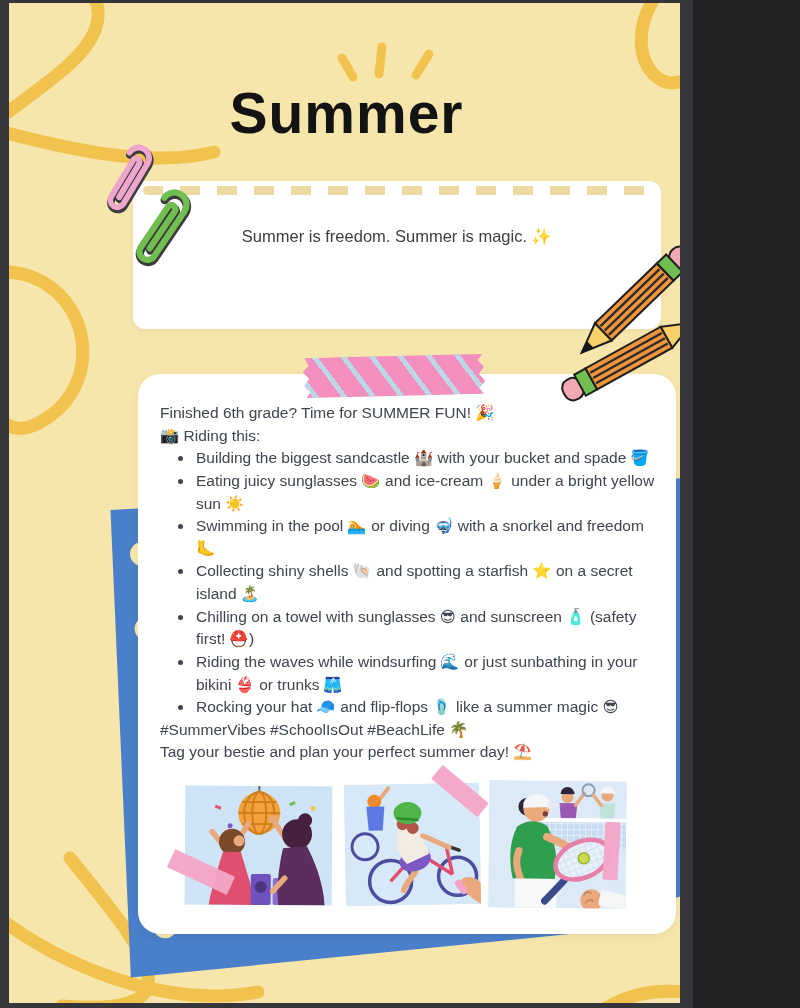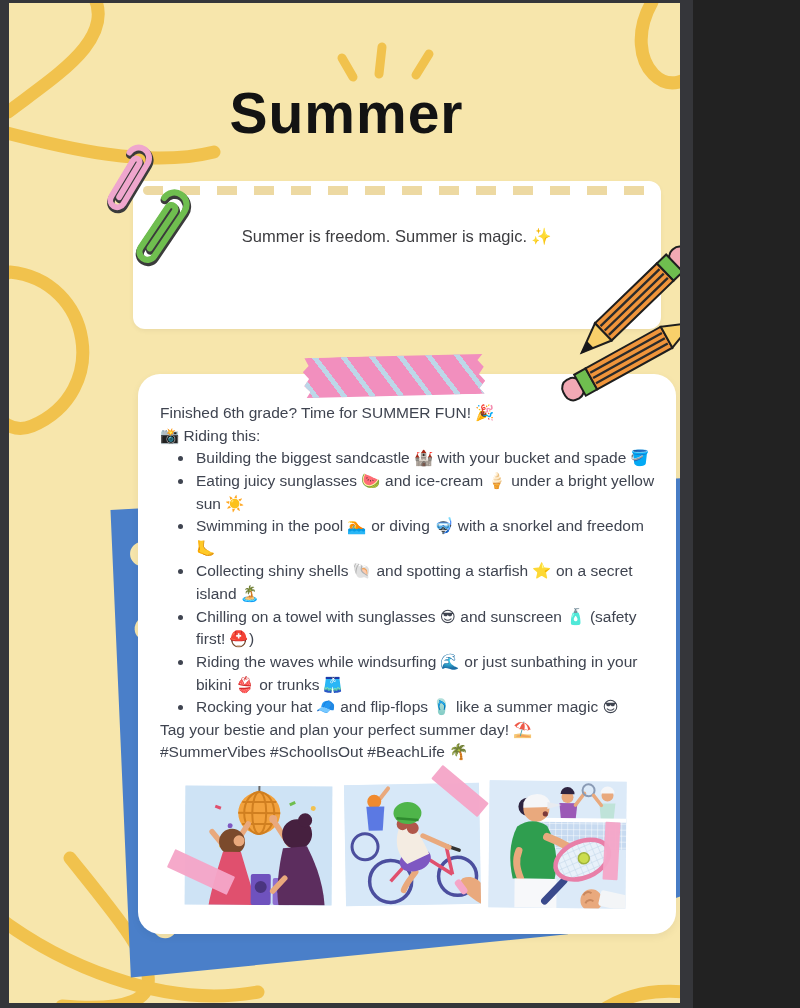--- a/index.html
+++ b/index.html
@@ -172,22 +172,22 @@
       <p>📸 Riding this:</p>
       <ul class="activities">
           <li>Building the biggest sandcastle 🏰 with your bucket and spade 🪣</li>
           <li>Eating juicy sunglasses 🍉 and ice-cream 🍦 under a bright yellow sun ☀️</li>
           <li>Swimming in the pool 🏊 or diving 🤿 with a snorkel and freedom 🦶</li>
           <li>Collecting shiny shells 🐚 and spotting a starfish ⭐ on a secret island 🏝️</li>
           <li>Chilling on a towel with sunglasses 😎 and sunscreen 🧴 (safety first! ⛑️)</li>
           <li>Riding the waves while windsurfing 🌊 or just sunbathing in your bikini 👙 or trunks 🩳</li>
           <li>Rocking your hat 🧢 and flip-flops 🩴 like a summer magic 😎</li>
         </ul>
+      <p>#SummerVibes #SchoolIsOut #BeachLife 🌴</p>
       <p>Tag your bestie and plan your perfect summer day! ⛱️</p>
-      <p>#SummerVibes #SchoolIsOut #BeachLife 🌴</p>
     </div>
 
     <div class="photo photo-dance" aria-label="Two friends dancing under an orange disco ball with confetti">
       <svg width="147" height="119" viewBox="0 0 147 119">
         <rect width="147" height="119" fill="#CEE3F5"></rect>
         <line x1="74" y1="0" x2="74" y2="8" stroke="#6B6B6B" stroke-width="2"></line>
         <g>
           <circle cx="74" cy="27" r="21" fill="#F2A13C"></circle>
           <g stroke="#D07F20" stroke-width="2" fill="none">
             <path d="M53 27 H95 M57 16 H91 M57 38 H91"></path>

